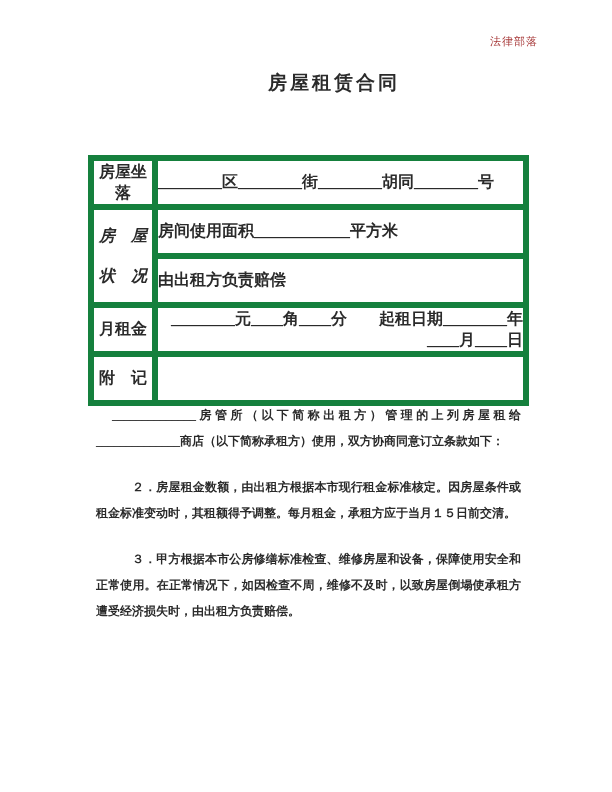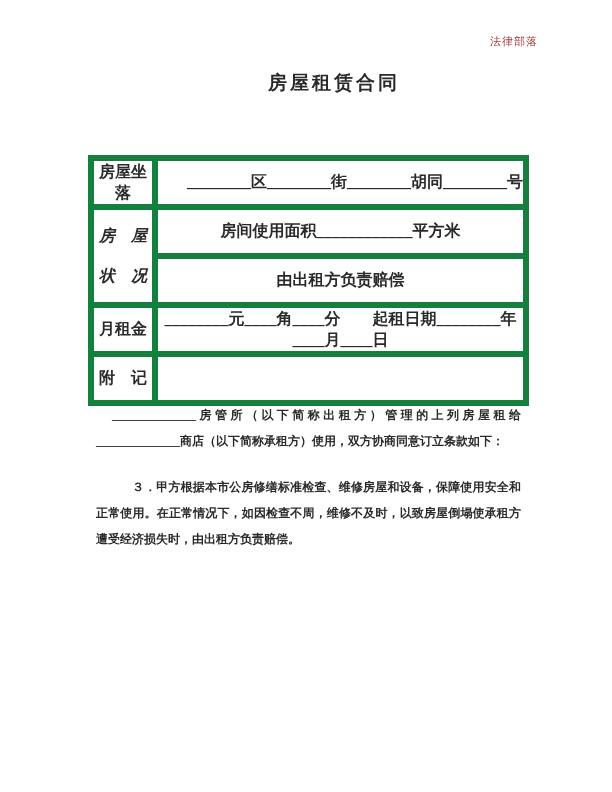--- a/index.html
+++ b/index.html
@@ -60,23 +60,23 @@
   td.merged-label {
     height: 87px;
   }
   .merged-label-inner {
     display: flex;
     flex-direction: column;
     justify-content: space-around;
     height: 80px;
     font-style: italic;
   }
-  td.content-right  { text-align: right;  padding-right: 9px;  }
-  td.content-center { text-align: center; }
-  td.content-left   { text-align: center;   padding-left: 9px;   }
+  td.content-right  {  padding-right: 9px;  }
+  td.content-center { text-align: left; }
+  td.content-left   { text-align: right;   padding-left: 9px;   }
   .body-text {
     position: absolute;
     top: 390px;
     left: 84px;
     width: 449px;
     font-size: 12px;
     font-weight: bold;
     line-height: 26px;
     text-align: justify;
   }
@@ -117,16 +117,17 @@
     </tr>
     <tr>
       <td class="label-cell">附　记</td>
       <td></td>
     </tr>
   </tbody>
     </table>
 
   <div class="body-text">
     <p class="intro">______________房管所（以下简称出租方）管理的上列房屋租给______________商店（以下简称承租方）使用，双方协商同意订立条款如下：</p>
+    <p class="clause">２．房屋租金数额，由出租方根据本市现行租金标准核定。因房屋条件或租金标准变动时，其租额得予调整。每月租金，承租方应于当月１５日前交清。</p>
     <p class="clause">３．甲方根据本市公房修缮标准检查、维修房屋和设备，保障使用安全和正常使用。在正常情况下，如因检查不周，维修不及时，以致房屋倒塌使承租方遭受经济损失时，由出租方负责赔偿。</p>
   </div>
 
 </div>
 
 </body></html>

